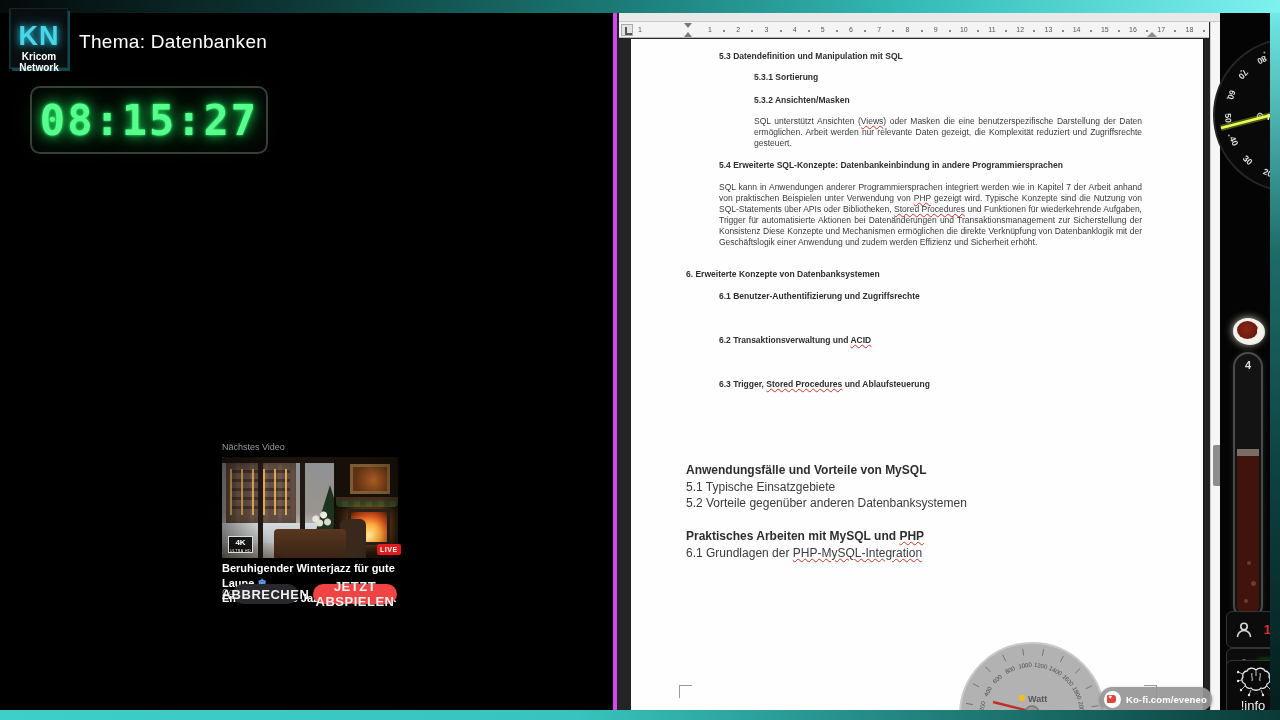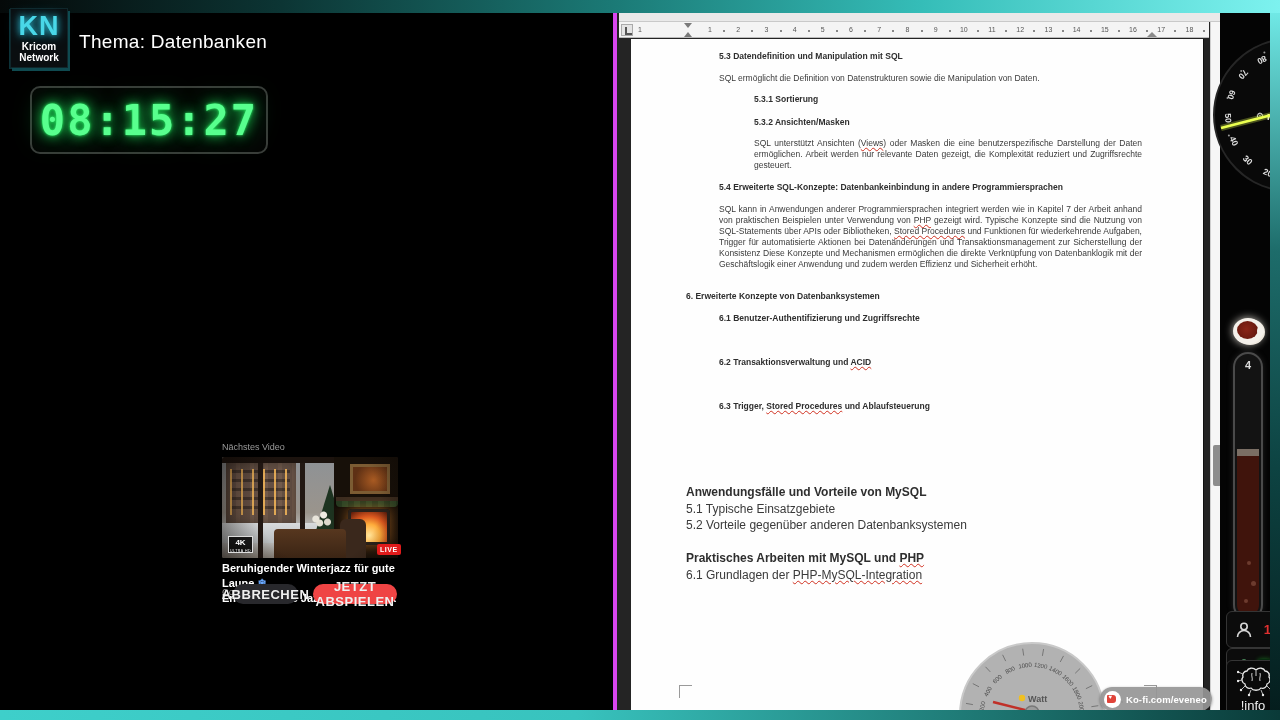--- a/index.html
+++ b/index.html
@@ -10,21 +10,21 @@
   #top-band { left:0; top:0; width:1280px; height:13px; z-index:40;
     background:linear-gradient(90deg,#050909 0%,#0c3534 22%,#1b7a76 48%,#35bdb8 72%,#7df2ef 100%); }
   #bottom-band { left:0; top:710px; width:1280px; height:10px; z-index:40;
     background:linear-gradient(90deg,#3ecfca 0%,#38c3be 45%,#1b6f6b 80%,#0a3a38 100%); }
   #right-edge { left:1270px; top:0; width:10px; height:720px; z-index:35;
     background:linear-gradient(180deg,#74efec 0%,#1d6c6a 35%,#0d4342 65%,#041c1c 100%); }
 
   
   #logo-box { left:10px; top:8px; width:58px; height:60px; background:#0a0e10; z-index:41;
     border:1px solid #10262a; box-shadow:2px 3px 0 #0f4a50, -1px 1px 0 #0c3238; text-align:center; }
-  #logo-kn { margin-top:2px; font-size:27px; font-weight:bold; letter-spacing:1px; color:#49d7e8;
+  #logo-kn { margin-top:12px; font-size:27px; font-weight:bold; letter-spacing:1px; color:#49d7e8;
     text-shadow:0 0 6px #2ab6cc,0 0 14px #1b8ba0; line-height:30px;}
   .logo-sub { color:#fff; font-size:10px; font-weight:bold; line-height:11px; }
   #topic-title { left:79px; top:31px; color:#fff; font-size:19px; font-weight:500; letter-spacing:.3px; z-index:41;}
   #clock-box { left:30px; top:86px; width:238px; height:68px; border:2px solid #3a3d3a; border-radius:10px;
     background:#040504; display:flex; align-items:center; justify-content:center; }
   #clock-time { font-family:"DejaVu Sans Mono",monospace; font-weight:bold; font-size:42px; color:#58ff8e; letter-spacing:2px;
     text-shadow:0 0 3px #2aff6a,0 0 12px #1fe05a,0 0 26px #0c8f38; }
 
   
   #nv-label { left:222px; top:442px; font-size:9px; color:#9a9a9a; }
@@ -188,21 +188,20 @@
     <div class="abs" id="tab-selector"></div>
     <span id="ruler-margin-num">1</span>
     <span><span class="rnum" style="left: 91px;">1</span><span class="rdot" style="left: 105.1px;"></span><span class="rnum" style="left: 119.2px;">2</span><span class="rdot" style="left: 133.3px;"></span><span class="rnum" style="left: 147.4px;">3</span><span class="rdot" style="left: 161.5px;"></span><span class="rnum" style="left: 175.6px;">4</span><span class="rdot" style="left: 189.7px;"></span><span class="rnum" style="left: 203.8px;">5</span><span class="rdot" style="left: 217.9px;"></span><span class="rnum" style="left: 232px;">6</span><span class="rdot" style="left: 246.1px;"></span><span class="rnum" style="left: 260.2px;">7</span><span class="rdot" style="left: 274.3px;"></span><span class="rnum" style="left: 288.4px;">8</span><span class="rdot" style="left: 302.5px;"></span><span class="rnum" style="left: 316.6px;">9</span><span class="rdot" style="left: 330.7px;"></span><span class="rnum" style="left: 344.8px;">10</span><span class="rdot" style="left: 358.9px;"></span><span class="rnum" style="left: 373px;">11</span><span class="rdot" style="left: 387.1px;"></span><span class="rnum" style="left: 401.2px;">12</span><span class="rdot" style="left: 415.3px;"></span><span class="rnum" style="left: 429.4px;">13</span><span class="rdot" style="left: 443.5px;"></span><span class="rnum" style="left: 457.6px;">14</span><span class="rdot" style="left: 471.7px;"></span><span class="rnum" style="left: 485.8px;">15</span><span class="rdot" style="left: 499.9px;"></span><span class="rnum" style="left: 514px;">16</span><span class="rdot" style="left: 528.1px;"></span><span class="rnum" style="left: 542.2px;">17</span><span class="rdot" style="left: 556.3px;"></span><span class="rnum" style="left: 570.4px;">18</span><span class="rdot" style="left: 584.5px;"></span></span>
     <span class="indent-marker" id="im-top"></span>
     <span class="indent-marker" id="im-bot"></span>
     <span class="indent-marker" id="im-right"></span>
   </div>
   <div class="abs" id="page">
     <div id="doc-content">
         <div class="blk sh ind1" style="margin-top: 0px;"><span>5.3 Datendefinition und Manipulation mit SQL</span></div>
-        <div class="blk sp ind1" style="margin-top: 11px;"><span>SQL ermöglicht die Definition von Datenstrukturen sowie die Manipulation von Daten.</span></div>
         <div class="blk sh ind2" style="margin-top: 10px;"><span>5.3.1 Sortierung</span></div>
         <div class="blk sh ind2" style="margin-top: 12px;"><span>5.3.2 Ansichten/Masken</span></div>
         <div class="blk sp ind2 just" style="margin-top: 10px;"><span>SQL unterstützt Ansichten (</span><span class="sperr">Views</span><span>) oder Masken die eine benutzerspezifische Darstellung der Daten ermöglichen. Arbeit werden nur relevante Daten gezeigt, die Komplexität reduziert und Zugriffsrechte gesteuert.</span></div>
         <div class="blk sh ind1" style="margin-top: 11px;"><span>5.4 Erweiterte SQL-Konzepte: Datenbankeinbindung in andere Programmiersprachen</span></div>
         <div class="blk sp ind1 just" style="margin-top: 11px;"><span>SQL kann in Anwendungen anderer Programmiersprachen integriert werden wie in Kapitel 7 der Arbeit anhand von praktischen Beispielen unter Verwendung von </span><span class="sperr">PHP</span><span> gezeigt wird. Typische Konzepte sind die Nutzung von SQL-Statements über APIs oder Bibliotheken, </span><span class="sperr">Stored Procedures</span><span> und Funktionen für wiederkehrende Aufgaben, Trigger für automatisierte Aktionen bei Datenänderungen und Transaktionsmanagement zur Sicherstellung der Konsistenz Diese Konzepte und Mechanismen ermöglichen die direkte Verknüpfung von Datenbanklogik mit der Geschäftslogik einer Anwendung und zudem werden Effizienz und Sicherheit erhöht.</span></div>
         <div class="blk sh ind0" style="margin-top: 21px;"><span>6. Erweiterte Konzepte von Datenbanksystemen</span></div>
         <div class="blk sh ind1" style="margin-top: 11px;"><span>6.1 Benutzer-Authentifizierung und Zugriffsrechte</span></div>
         <div class="blk sh ind1" style="margin-top: 33px;"><span>6.2 Transaktionsverwaltung und </span><span class="sperr">ACID</span></div>
         <div class="blk sh ind1" style="margin-top: 33px;"><span>6.3 Trigger, </span><span class="sperr">Stored Procedures</span><span> und Ablaufsteuerung</span></div>
         <div class="blk sh ind0 small" style="margin-top: 75px;"><span>Anwendungsfälle und Vorteile von MySQL</span></div>

